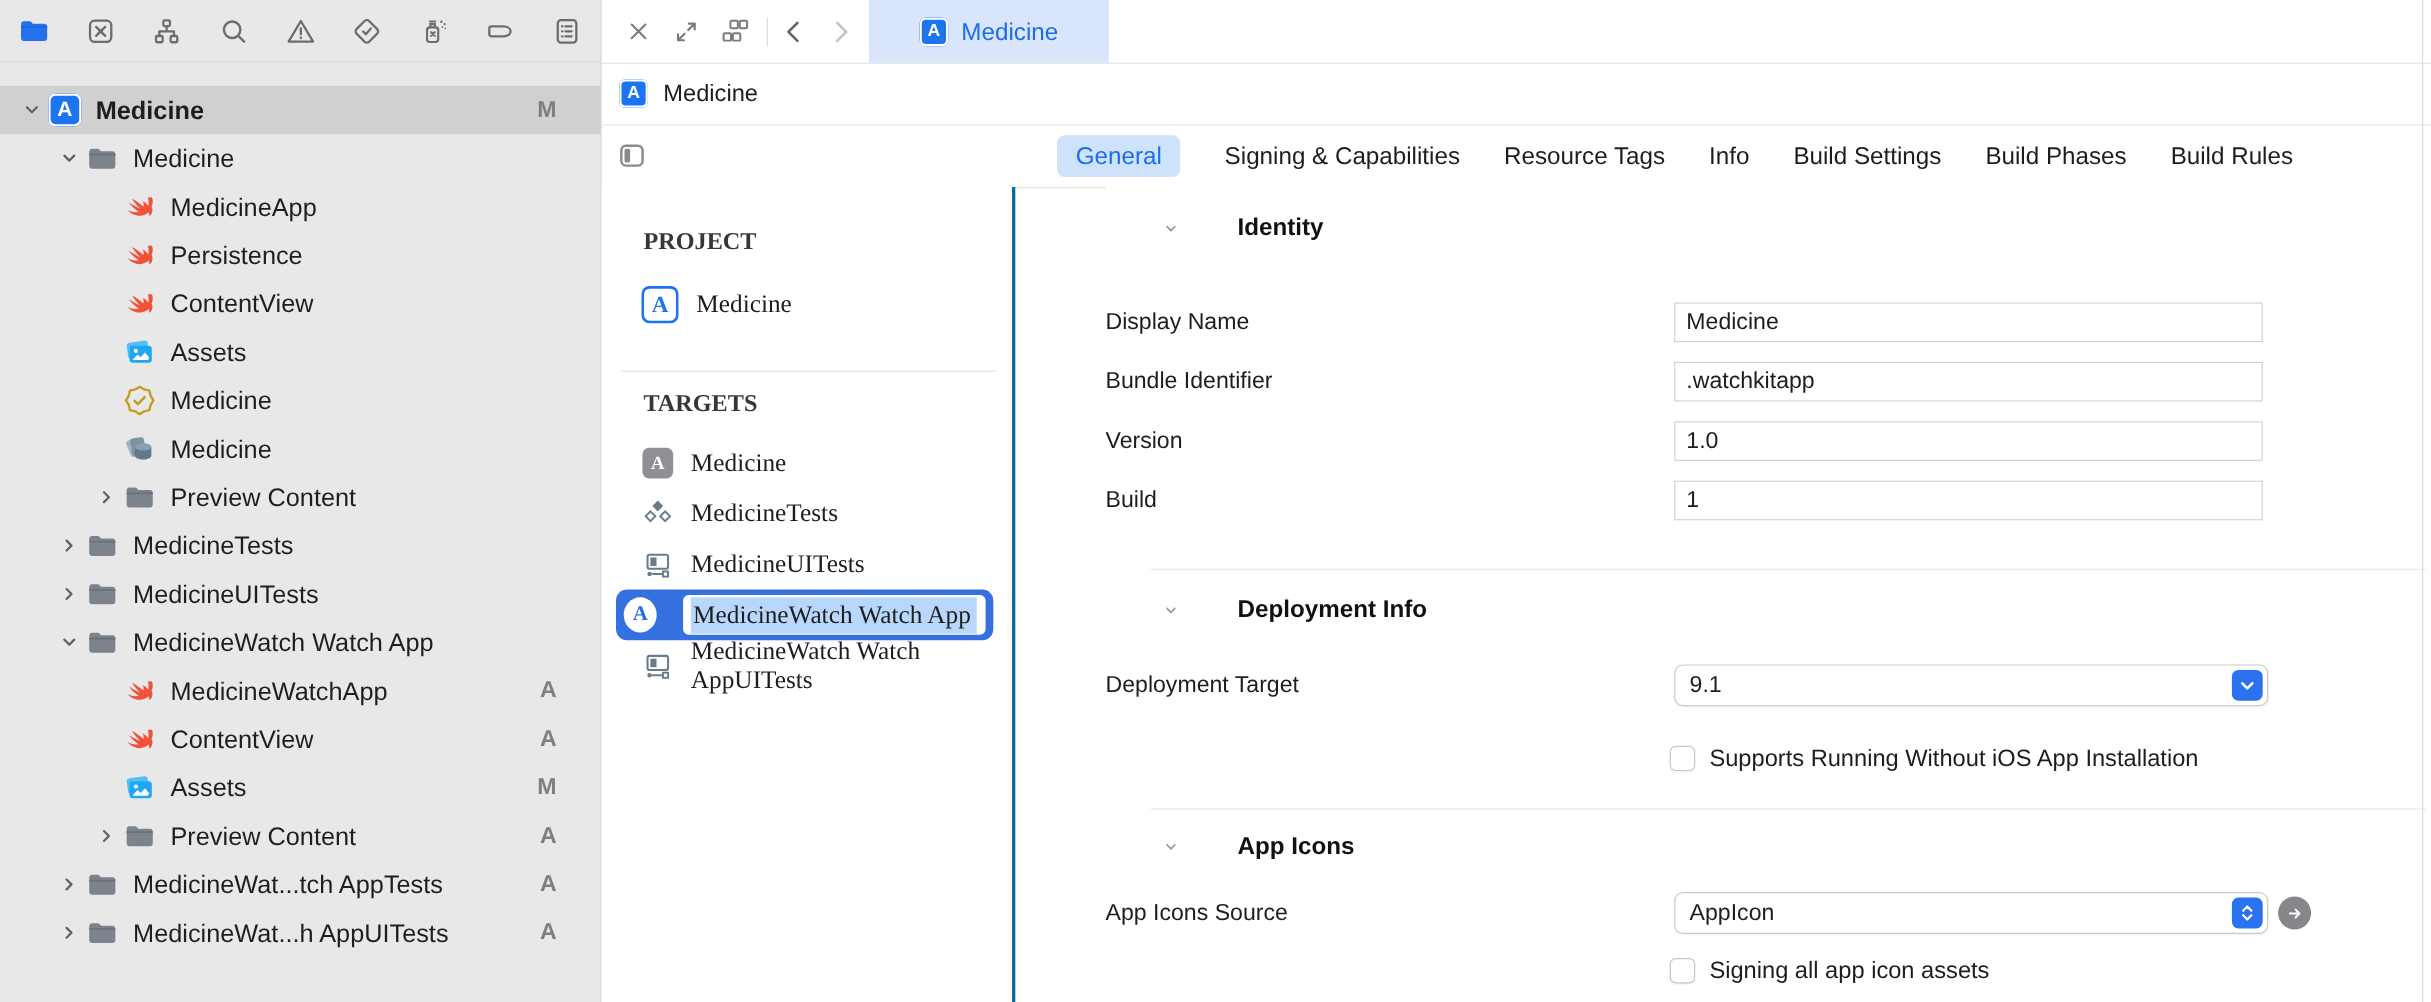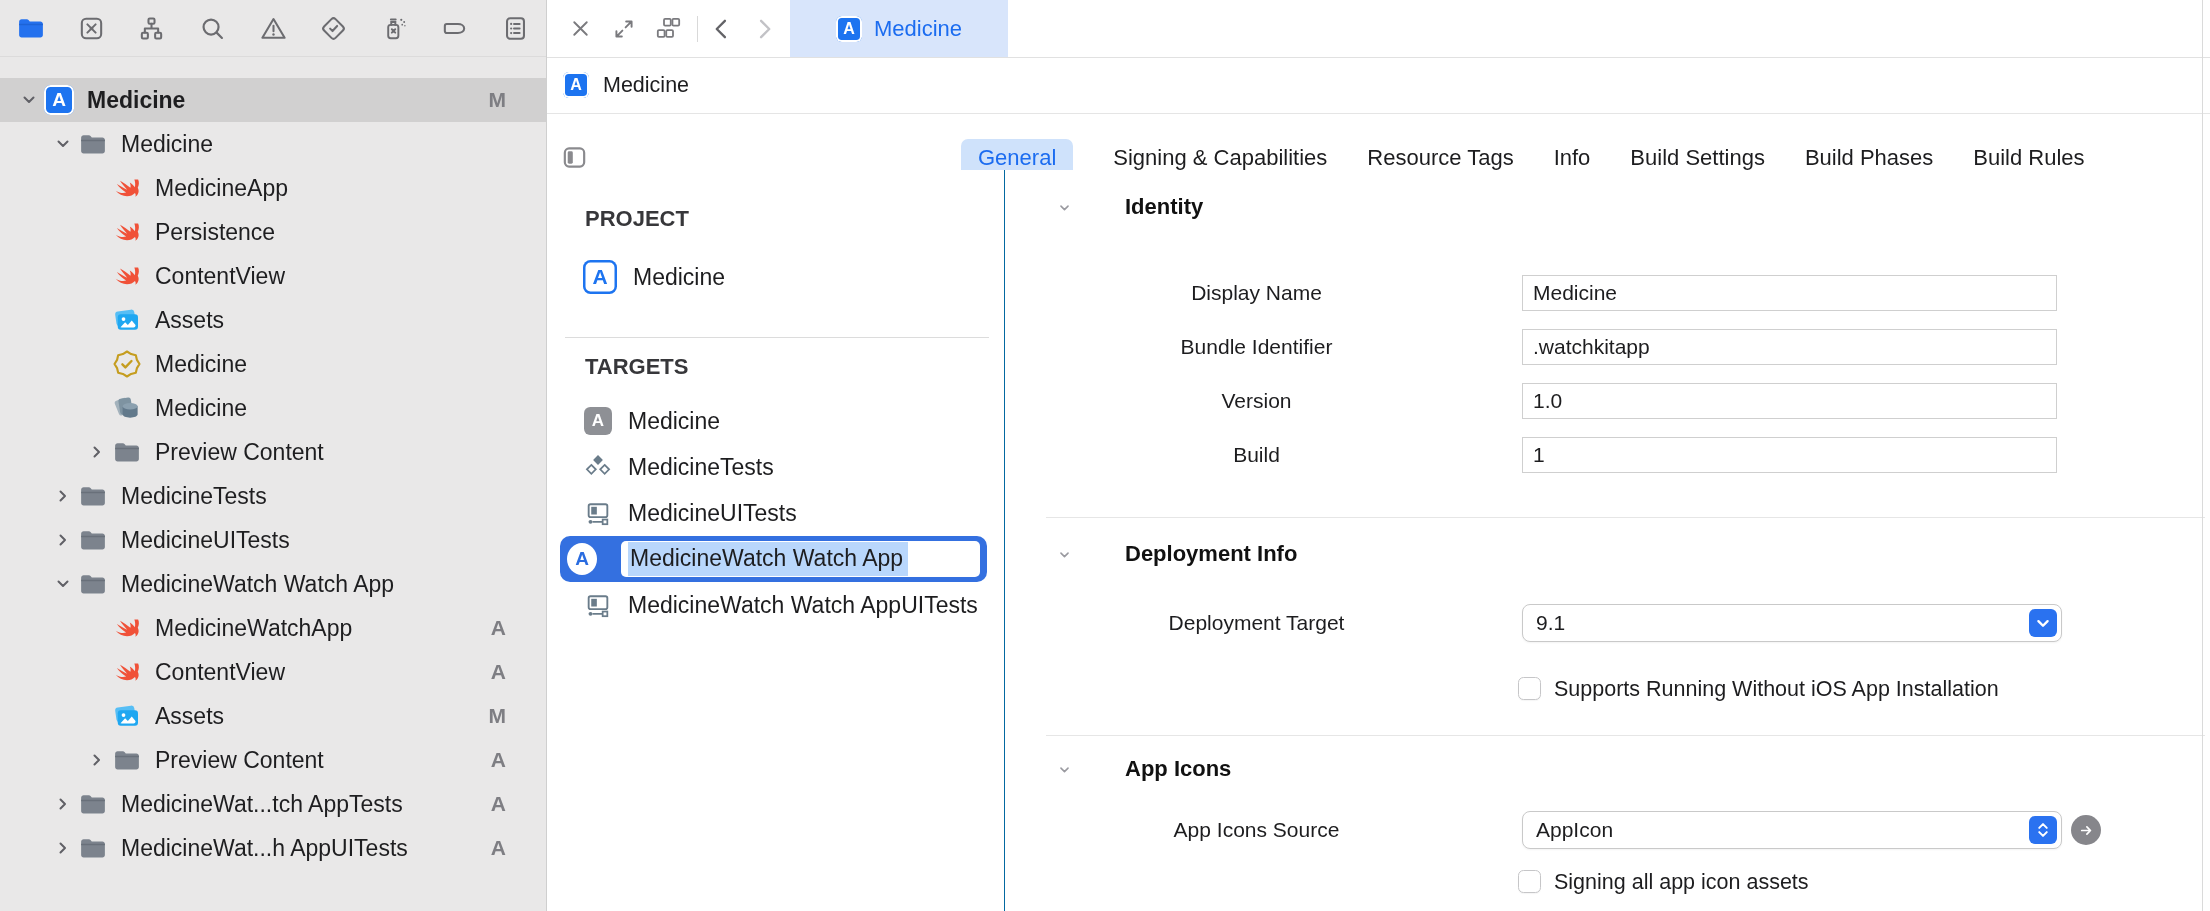--- a/index.html
+++ b/index.html
@@ -43,58 +43,58 @@
   .ti-close{position:absolute;left:18px;} .ti-expand{position:absolute;left:62px;}
   .ti-grid{position:absolute;left:106px;}
   .tab-sep{position:absolute;left:150px;top:16px;height:26px;width:1px;background:#d9d9d9;}
   .ti-back{position:absolute;left:160px;} .ti-fwd{position:absolute;left:202px;}
   .doc-tab{position:absolute;left:243px;top:0;width:218px;height:57px;background:#d8e5fb;
            display:flex;align-items:center;justify-content:center;gap:12px;color:#1b6cf0;font-size:22px;}
   .jumpbar{position:absolute;left:0;top:57px;right:0;height:56px;border-bottom:1px solid #e5e5e5;
            display:flex;align-items:center;}
   .jumpbar .appicon{margin-left:16px;}
   .jumpbar .jtitle{margin-left:14px;font-size:21.5px;color:#1d1d1f;}
-  .tabstrip{position:absolute;left:0;top:113px;right:0;height:57px;border-bottom:1px solid #e1e1e1;margin-top:16px;}
+  .tabstrip{position:absolute;left:0;top:113px;right:0;height:57px;border-bottom:1px solid #e1e1e1;}
   .ts-toggle{position:absolute;left:13px;top:14px;width:29px;height:29px;}
   .tabs{position:absolute;left:414px;top:0;height:57px;display:flex;align-items:center;gap:40px;}
   .etab{font-size:22px;color:#1d1d1f;white-space:nowrap;height:38px;line-height:38px;}
   .etab.pill{background:#cfe2fb;color:#1b6cf0;border-radius:7px;padding:0 17px;}
 
   
-  .panel{position:absolute;left:0;top:170px;width:458px;height:741px;border-right:1px solid #0369a1;
-         box-sizing:border-box;background:#fff;}
+  .panel{position:absolute;left:0;top:170px;width:376px;height:741px;border-right:3px solid #0369a1;
+         box-sizing:border-box;background:#fff;font-family:Liberation Serif, serif;}
   .phdr{position:absolute;left:38px;font-size:22px;font-weight:700;color:#37373a;}
   .proj-item{position:absolute;left:36px;top:86px;height:42px;display:flex;align-items:center;gap:16px;font-size:23px;}
   .pdivider{position:absolute;left:18px;right:15px;top:167px;height:1px;background:#dcdcdc;}
   .prows{position:absolute;left:0;right:0;top:228px;}
   .prow{height:46px;display:flex;align-items:center;padding-left:36px;gap:15px;font-size:23px;}
   .prow .picon{width:30px;flex:0 0 30px;display:flex;align-items:center;justify-content:center;}
   .prow.sel{padding:0;margin:0 17px 0 13px;background:#3470e0;border-radius:10px;}
   .prow.sel .picon{margin-left:7px;}
   .renamefield{flex:1;height:36px;background:#fff;border-radius:5px;margin:0 7px 0 9px;
                display:flex;align-items:center;padding-left:7px;font-size:23px;overflow:hidden;}
   .renamefield .selection{background:#b9d7fc;padding:3px 5px 4px 2px;white-space:nowrap;}
 
   
   .form{position:absolute;left:458px;top:170px;width:1205px;height:741px;background:#fff;}
   .sechdr{position:absolute;display:flex;align-items:center;gap:15px;}
   .sechdr .stitle{font-size:22px;font-weight:700;color:#111;margin-left:37px;}
-  .flabel{position:absolute;left:0;width:503px;text-align:center;font-size:21px;color:#1d1d1f;}
+  .flabel{position:absolute;left:0;width:503px;text-align:left;font-size:21px;color:#1d1d1f;}
   .ftext{position:absolute;left:517px;width:535px;height:36px;box-sizing:border-box;
          border:1px solid #cfcfcf;background:#fff;font-size:21px;padding:0 10px;
          font-family:"Liberation Sans","DejaVu Sans",sans-serif;color:#1d1d1f;border-radius:0;}
   .fdivider{position:absolute;left:41px;right:5px;height:1px;background:#e6e6e6;}
   .dd{position:absolute;left:517px;width:540px;height:38px;box-sizing:border-box;border:1px solid #c9c9c9;
       border-radius:8px;background:#fff;box-shadow:0 1px 2px rgba(0,0,0,.05);}
   .dd .val{line-height:36px;padding-left:13px;font-size:21px;}
   .dd .ddbtn{position:absolute;right:4px;top:4px;width:28px;height:28px;border-radius:6px;background:#2a72f0;
              display:flex;align-items:center;justify-content:center;}
   .arrowbtn{position:absolute;width:30px;height:30px;border-radius:50%;background:#86868b;
             display:flex;align-items:center;justify-content:center;}
-  .cbrow{position:absolute;display:flex;gap:13px;}
+  .cbrow{position:absolute;display:flex;align-items:center;gap:13px;}
   .cbox{width:23px;height:23px;box-sizing:border-box;border:1.5px solid #c6c6c8;border-radius:5.5px;background:#fff;
         box-shadow:0 1px 1px rgba(0,0,0,.04);}
   .cblabel{font-size:21.5px;color:#1d1d1f;}
 
   #right-edge{position:absolute;left:2202px;top:0;bottom:0;width:1px;background:#dadada;}
   svg{display:block;}
 </style>
 </head>
 <body>
 

